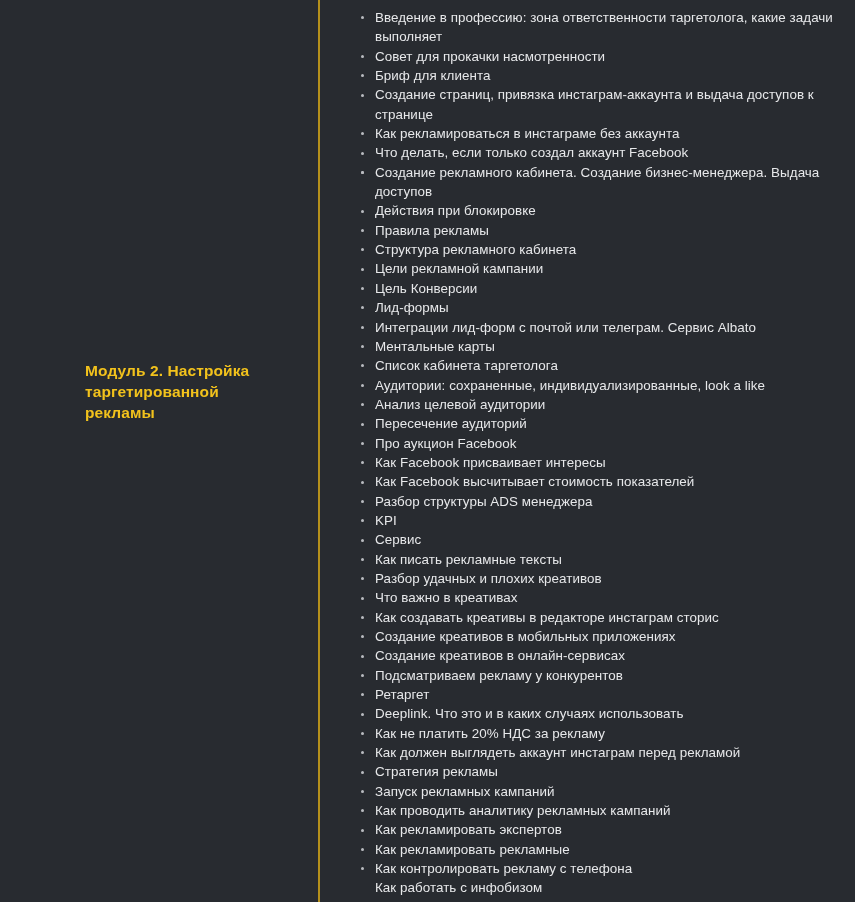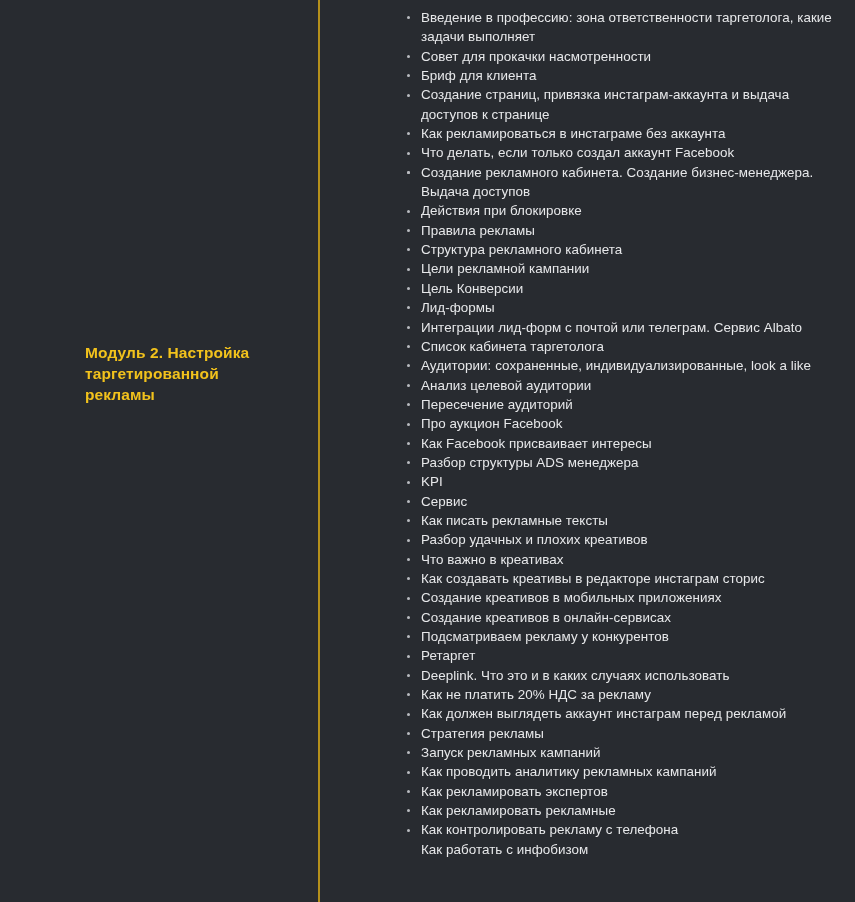--- a/index.html
+++ b/index.html
@@ -25,21 +25,21 @@
     width:318px;
     height:902px;
     flex:0 0 318px;
     position:relative;
     display:flex;
     align-items:flex-start;
   }
   .module-title {
     position:absolute;
     left:85px;
-    top:342px;
+    top:360px;
     width:200px;
     color:#f2c21c;
     font-size:15.5px;
     line-height:21px;
     font-weight:bold;
     letter-spacing:0.1px;
   }
 
   
   .divider {
@@ -50,21 +50,20 @@
     height:902px;
     background:#b5901b;
   }
 
   
   .right-col {
     flex:1 1 auto;
     height:902px;
     padding:8px 20px 0 41px;
     position:relative;
-    margin-left:46px;
   }
   ul.topic-list {
     list-style:none;
     margin:0;
     padding:0;
   }
   ul.topic-list li {
     position:relative;
     color:#e7e8ea;
     font-size:13.4px;
@@ -103,26 +102,28 @@
         <li><span class="bullet"></span><span>Что делать, если только создал аккаунт Facebook</span></li>
         <li><span class="bullet"></span></li>
         <li><span class="bullet"></span><span>Создание рекламного кабинета. Создание бизнес-менеджера. Выдача доступов</span></li>
         <li><span class="bullet"></span><span>Действия при блокировке</span></li>
         <li><span class="bullet"></span><span>Правила рекламы</span></li>
         <li><span class="bullet"></span><span>Структура рекламного кабинета</span></li>
         <li><span class="bullet"></span><span>Цели рекламной кампании</span></li>
         <li><span class="bullet"></span><span>Цель Конверсии</span></li>
         <li><span class="bullet"></span><span>Лид-формы</span></li>
         <li><span class="bullet"></span><span>Интеграции лид-форм с почтой или телеграм. Сервис Albato</span></li>
+        <li><span class="bullet"></span><span>Ментальные карты</span></li>
         <li><span class="bullet"></span><span>Список кабинета таргетолога</span></li>
         <li><span class="bullet"></span><span>Аудитории: сохраненные, индивидуализированные, look a like</span></li>
         <li><span class="bullet"></span><span>Анализ целевой аудитории</span></li>
         <li><span class="bullet"></span><span>Пересечение аудиторий</span></li>
         <li><span class="bullet"></span><span>Про аукцион Facebook</span></li>
         <li><span class="bullet"></span><span>Как Facebook присваивает интересы</span></li>
+        <li><span class="bullet"></span><span>Как Facebook высчитывает стоимость показателей</span></li>
         <li><span class="bullet"></span><span>Разбор структуры ADS менеджера</span></li>
         <li><span class="bullet"></span><span>KPI</span></li>
         <li><span class="bullet"></span><span>Сервис</span></li>
         <li><span class="bullet"></span><span>Как писать рекламные тексты</span></li>
         <li><span class="bullet"></span><span>Разбор удачных и плохих креативов</span></li>
         <li><span class="bullet"></span><span>Что важно в креативах</span></li>
         <li><span class="bullet"></span><span>Как создавать креативы в редакторе инстаграм сторис</span></li>
         <li><span class="bullet"></span><span>Создание креативов в мобильных приложениях</span></li>
         <li><span class="bullet"></span><span>Создание креативов в онлайн-сервисах</span></li>
         <li><span class="bullet"></span><span>Подсматриваем рекламу у конкурентов</span></li>

